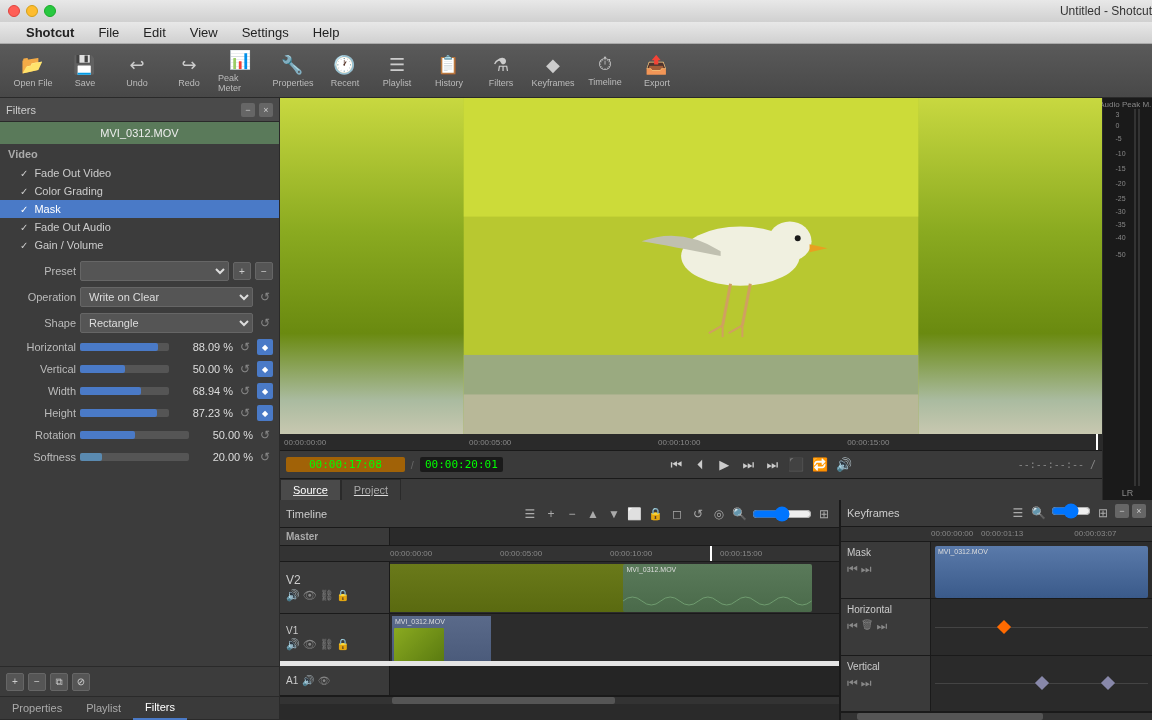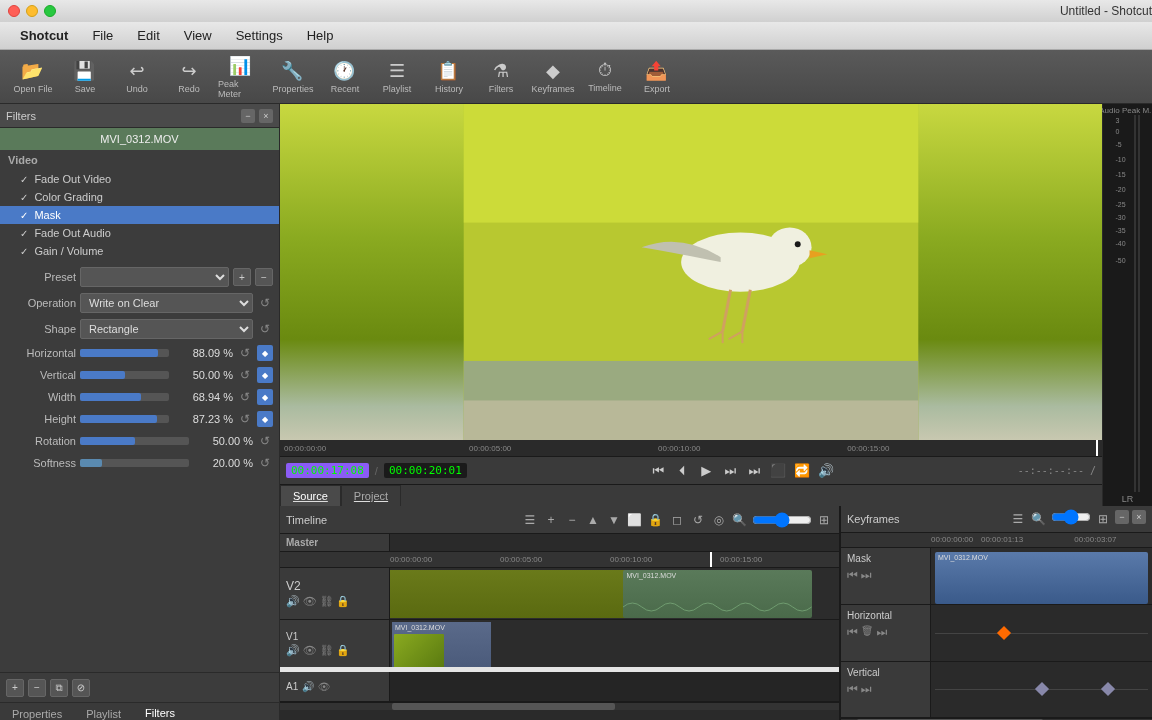--- a/index.html
+++ b/index.html
@@ -8,21 +8,21 @@
     
     .title-bar { height: 22px; background: linear-gradient(to bottom, #e8e8e8, #d0d0d0); display: flex; align-items: center; justify-content: flex-end; position: relative; }
     .title-bar-title { font-size: 12px; color: #333; font-weight: 500; }
     .traffic-lights { position: absolute; left: 8px; display: flex; gap: 6px; }
     .traffic-light { width: 12px; height: 12px; border-radius: 50%; }
     .tl-red { background: #ff5f57; border: 0.5px solid #e0443e; }
     .tl-yellow { background: #febc2e; border: 0.5px solid #d4a017; }
     .tl-green { background: #28c840; border: 0.5px solid #1aab29; }
 
     
-    .menu-bar { height: 28px; background: linear-gradient(to bottom, #e8e8e8, #d0d0d0); display: flex; align-items: center; padding: 0 20px; gap: 16px; border-bottom: 1px solid #aaa; }
+    .menu-bar { height: 22px; background: linear-gradient(to bottom, #e8e8e8, #d0d0d0); display: flex; align-items: center; padding: 0 26px; gap: 16px; border-bottom: 1px solid #aaa; }
     .menu-item { font-size: 13px; color: #222; cursor: pointer; padding: 2px 4px; }
     .menu-logo { font-size: 13px; font-weight: bold; color: #222; margin-right: 4px; }
 
     
     .toolbar { height: 54px; background: linear-gradient(to bottom, #5a5a5a, #484848); display: flex; align-items: center; padding: 0 8px; gap: 2px; border-bottom: 1px solid #2a2a2a; }
     .toolbar-btn { display: flex; flex-direction: column; align-items: center; justify-content: center; width: 50px; height: 46px; cursor: pointer; border-radius: 4px; padding: 2px; }
     .toolbar-icon { font-size: 18px; color: #ccc; }
     .toolbar-label { font-size: 9px; color: #bbb; margin-top: 2px; }
 
     
@@ -370,21 +370,21 @@
 
         <div class="preview-timebar" style="position:relative; background:#2a2a2a; height:16px; display:flex; align-items:center; padding: 0 4px; overflow:hidden;">
           <span style="font-size:8px;color:#888;position:absolute;left:4px;">00:00:00:00</span>
           <span style="font-size:8px;color:#888;position:absolute;left:23%;">00:00:05:00</span>
           <span style="font-size:8px;color:#888;position:absolute;left:46%;">00:00:10:00</span>
           <span style="font-size:8px;color:#888;position:absolute;left:69%;">00:00:15:00</span>
           <div style="position:absolute;right:4px;width:2px;top:0;bottom:0;background:#fff;"></div>
         </div>
 
         <div style="height:28px;background:#3a3a3a;display:flex;align-items:center;padding:0 6px;gap:6px;border-top:1px solid #1a1a1a;">
-          <span class="timecode" style="font-family:monospace;font-size:11px;color:#0f0;background:#8b5cf6;padding:1px 5px;border-radius:2px;">00:00:17:08</span>
+          <span class="timecode" style="font-family:monospace;font-size:11px;color:#0f0;background:#a16207;padding:1px 23px;border-radius:2px;">00:00:17:08</span>
           <span style="color:#666;font-size:11px;">/</span>
           <span class="timecode" style="font-family:monospace;font-size:11px;color:#0f0;background:#1a1a1a;padding:1px 5px;border-radius:2px;">00:00:20:01</span>
           <div style="flex:1;display:flex;align-items:center;justify-content:center;gap:4px;">
             <span class="playback-btn">⏮</span>
             <span class="playback-btn">⏴</span>
             <span class="playback-btn">▶</span>
             <span class="playback-btn">⏭</span>
             <span class="playback-btn">⏭</span>
             <span class="playback-btn">⬛</span>
             <span class="playback-btn">🔁</span>

